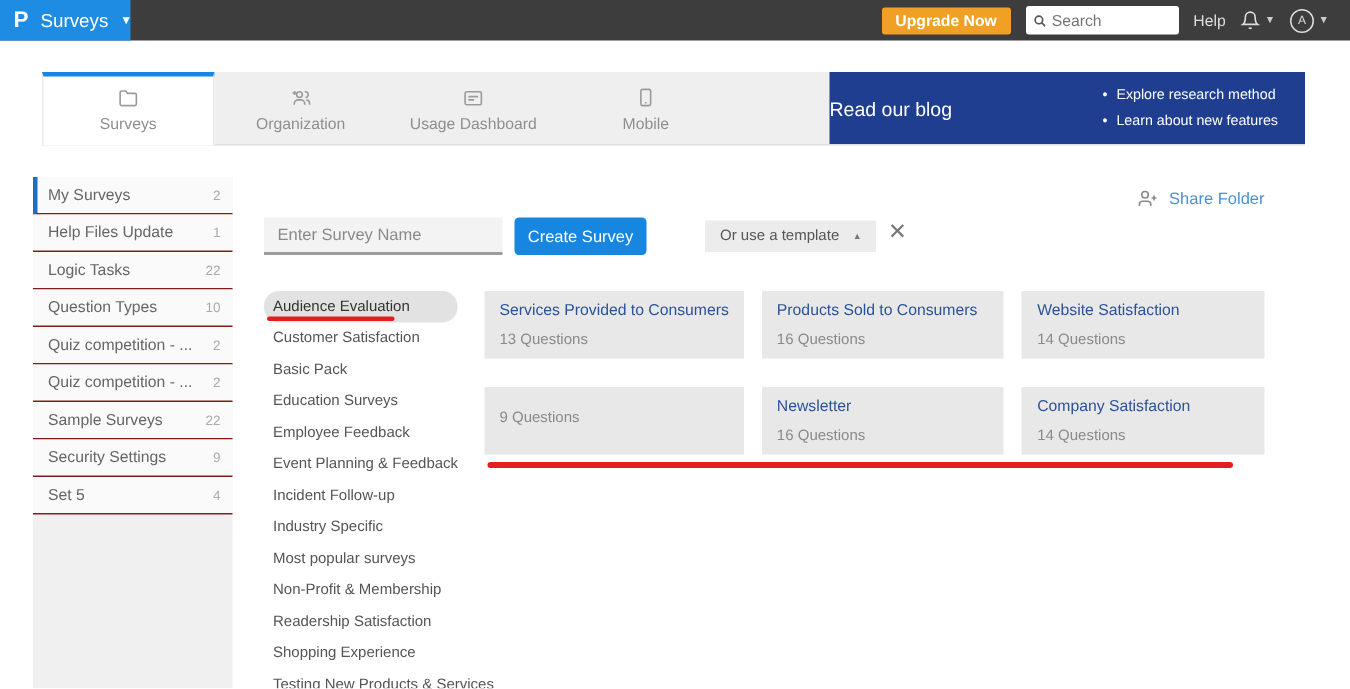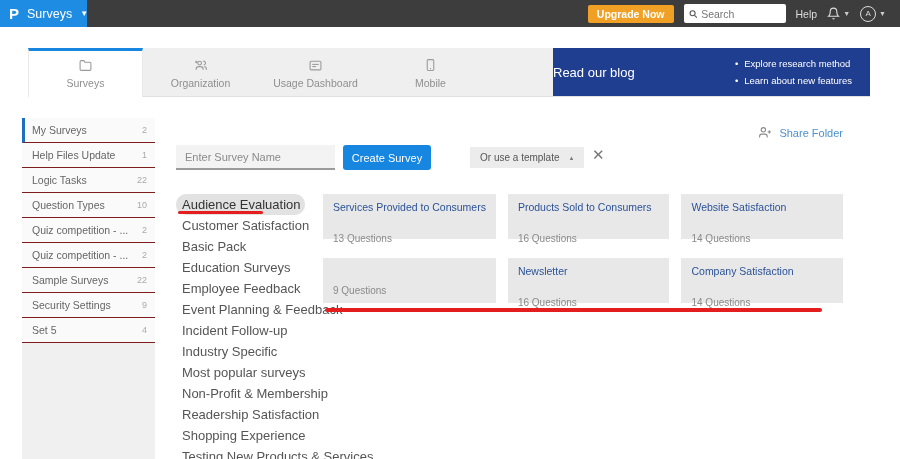--- a/index.html
+++ b/index.html
@@ -44,27 +44,27 @@
   
   .name-input { position:absolute; left:176px; top:145px; width:159px; height:25px; background:#f3f3f3; border:none; border-bottom:2px solid #9c9c9c; font-size:11px; padding:0 9px; color:#333; outline:none; font-family:"Liberation Sans",sans-serif; }
   .name-input::placeholder { color:#8a8a8a; }
   .create-btn { position:absolute; left:343px; top:145px; width:88px; height:25px; background:#1786e0; color:#fff; border:none; border-radius:3px; font-size:11px; cursor:pointer; font-family:"Liberation Sans",sans-serif; }
   .template-toggle { position:absolute; left:470px; top:147px; height:21px; background:#ececec; display:flex; align-items:center; gap:9px; padding:0 10px; font-size:10px; color:#555; cursor:pointer; }
   .caret-up { font-size:6px; color:#777; }
   .close-x { position:absolute; left:592px; top:147px; font-size:15px; color:#777; cursor:pointer; line-height:1; }
 
   
   .categories { position:absolute; left:176px; top:194px; width:129px; }
-  .cat-item { height:21px; line-height:21px; padding:0 6px; font-size:13px; color:#555; cursor:pointer; white-space:nowrap;border-radius:10px; }
+  .cat-item { height:21px; line-height:21px; padding:0 6px; font-size:10px; color:#555; cursor:pointer; white-space:nowrap;border-radius:10px; }
   .cat-item.selected { background:#e2e2e2; color:#333; }
 
   .cards { position:absolute; left:323px; top:194px; width:520px; display:grid; grid-template-columns:repeat(3,1fr); column-gap:12px; row-gap:19px; }
   .card { background:#e8e8e8; height:45px; padding:7px 10px; cursor:pointer; }
   .card-title { font-size:10.5px; font-weight:normal; color:#2b5298; white-space:nowrap; }
-  .card-q { font-size:10px; color:#8a8a8a; margin-top:20px; }
+  .card-q { font-size:10px; color:#8a8a8a; margin-top:8px; }
 
   
   .red-line-1 { position:absolute; left:178px; top:211px; width:85px; height:3px; background:#e41e1e; border-radius:2px; }
   .red-line-2 { position:absolute; left:325px; top:308px; width:497px; height:4px; background:#e41e1e; border-radius:2px; }
 </style>
 </head>
 <body>
 
 <div class="page">
 

